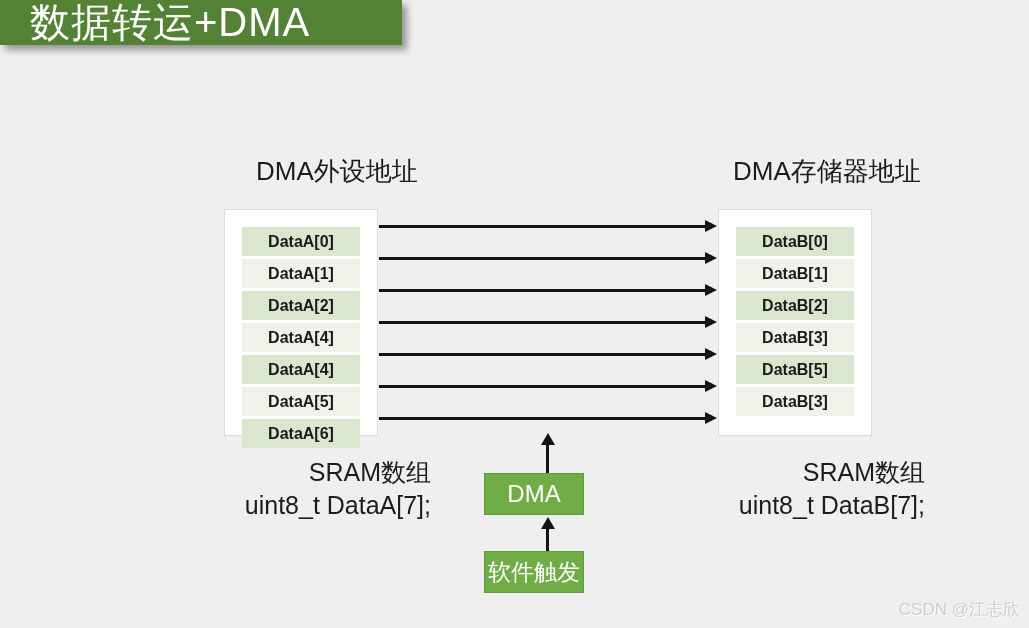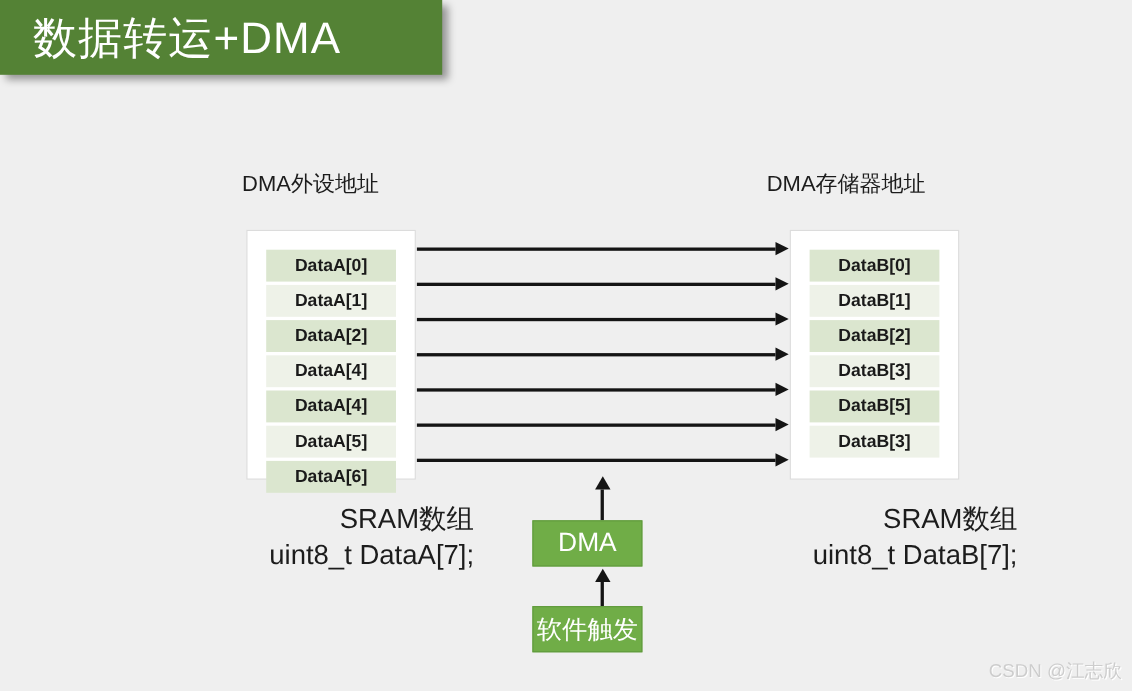--- a/index.html
+++ b/index.html
@@ -21,37 +21,38 @@
     overflow:hidden;
   }
   .slide{
     position:relative;
     width:1029px;height:628px;
     background:var(--background);
   }
   
   .banner{
     position:absolute;left:0;top:0;
-    width:402px;height:68px;
+    width:402px;height:45px;
     background:var(--banner-green);
     box-shadow:5px 5px 7px rgba(0,0,0,.38);
     display:flex;align-items:center;
     padding-left:30px;
   }
   .banner span{
     color:#ffffff;
     font-size:40px;
     letter-spacing:1px;
     white-space:nowrap;
   }
   
   .col-label{
     position:absolute;top:154px;
-    font-size:20px;color:var(--text-dark);
+    font-size:26px;color:var(--text-dark);
     white-space:nowrap;
+    margin-left:36px;
   }
   .col-label.left{left:220px;}
   .col-label.right{left:697px;}
   
   .mem-col{
     position:absolute;top:210px;
     width:152px;height:225px;
     background:#ffffff;
     padding:17px;
     box-shadow:0 0 0 1px #dcdcdc;

